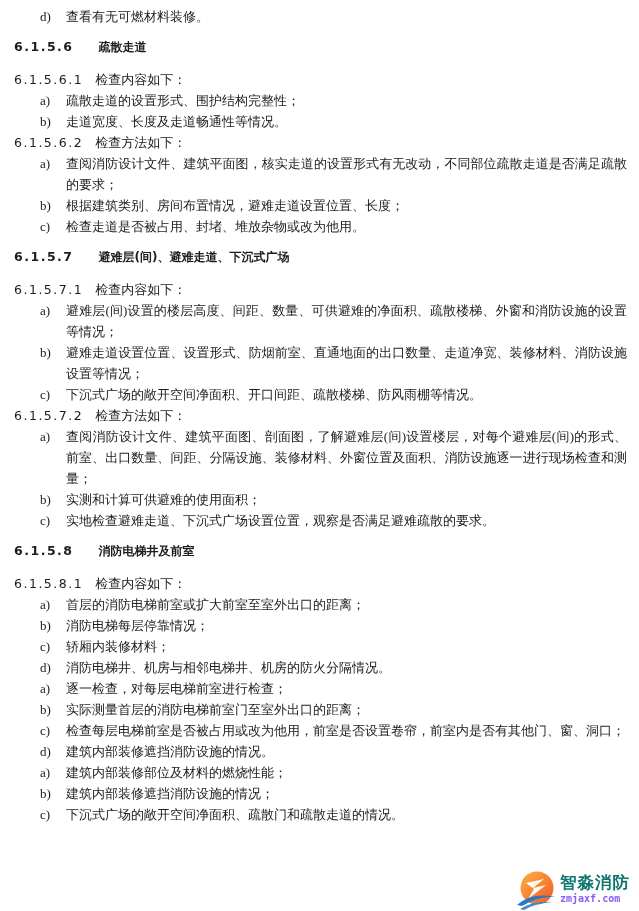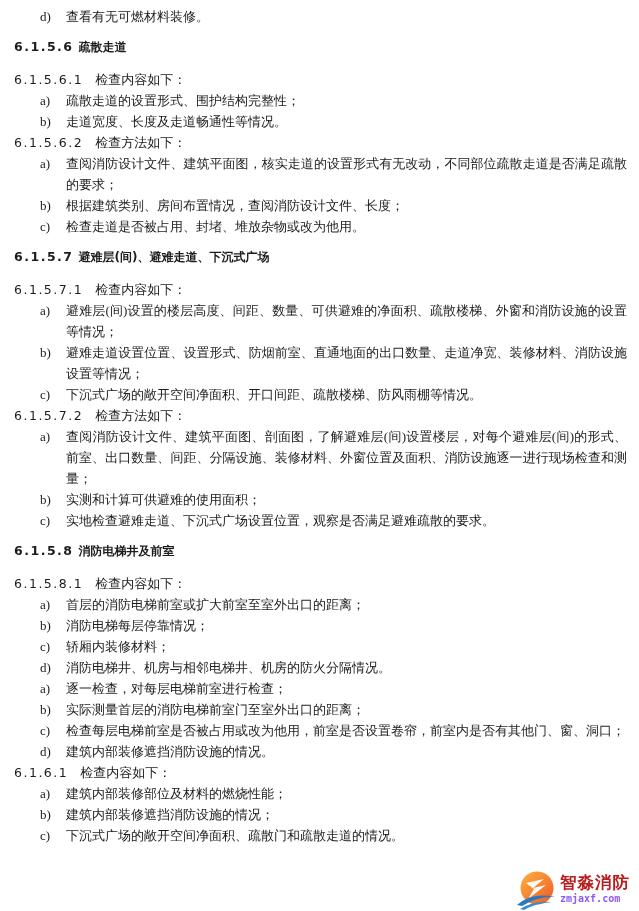--- a/index.html
+++ b/index.html
@@ -19,21 +19,21 @@
   .num{
     font-family:"DejaVu Sans","Liberation Sans",sans-serif;
     font-size:12.5px;
     letter-spacing:1.5px;
     white-space:nowrap;
   }
   .heading{
     margin:9px 0 11px 0;
     font-weight:bold;
   }
-  .heading .num{margin-right:5px;font-weight:bold;}
+  .heading .num{margin-right:25px;font-weight:bold;}
   .heading .title{
     font-family:"DejaVu Sans","Liberation Sans",sans-serif;
     font-weight:bold;
     font-size:12px;
   }
   .clause .num{margin-right:12px;}
   .clause .intro{font-size:13px;}
   .item{
     display:flex;
     padding-left:26px;
@@ -53,21 +53,21 @@
     display:flex;
     align-items:center;
   }
   .wm-logo{flex:0 0 auto;}
   .wm-text{margin-left:2px;}
   .wm-brand{
     font-family:"DejaVu Sans","Liberation Sans",sans-serif;
     font-weight:bold;
     font-size:16.5px;
     line-height:18px;
-    color:#b91c1c;
+    color:#0f766e;
     letter-spacing:1px;
   }
   .wm-domain{
     font-family:"DejaVu Sans Mono","Liberation Mono",monospace;
     font-weight:bold;
     font-size:10px;
     line-height:14px;
     color:#8b5cf6;
   }
 </style>
@@ -89,21 +89,21 @@
       <span class="label">b)</span>
       <span class="text">走道宽度、长度及走道畅通性等情况。</span>
     </div>
     <div class="clause"><span class="num">6.1.5.6.2</span><span class="intro">检查方法如下：</span></div>
     <div class="item">
       <span class="label">a)</span>
       <span class="text">查阅消防设计文件、建筑平面图，核实走道的设置形式有无改动，不同部位疏散走道是否满足疏散的要求；</span>
     </div>
     <div class="item">
       <span class="label">b)</span>
-      <span class="text">根据建筑类别、房间布置情况，查阅消防设计文件、长度；</span>
+      <span class="text">根据建筑类别、房间布置情况，避难走道设置位置、长度；</span>
     </div>
     <div class="item">
       <span class="label">c)</span>
       <span class="text">检查走道是否被占用、封堵、堆放杂物或改为他用。</span>
     </div>
     <div class="heading"><span class="num">6.1.5.7</span><span class="title">避难层(间)、避难走道、下沉式广场</span></div>
     <div class="clause"><span class="num">6.1.5.7.1</span><span class="intro">检查内容如下：</span></div>
     <div class="item">
       <span class="label">a)</span>
       <span class="text">避难层(间)设置的楼层高度、间距、数量、可供避难的净面积、疏散楼梯、外窗和消防设施的设置等情况；</span>
@@ -156,21 +156,20 @@
       <span class="text">实际测量首层的消防电梯前室门至室外出口的距离；</span>
     </div>
     <div class="item">
       <span class="label">c)</span>
       <span class="text">检查每层电梯前室是否被占用或改为他用，前室是否设置卷帘，前室内是否有其他门、窗、洞口；</span>
     </div>
     <div class="item">
       <span class="label">d)</span>
       <span class="text">建筑内部装修遮挡消防设施的情况。</span>
     </div>
-    <div class="clause"><span class="num">6.1.6.1</span><span class="intro">检查内容如下：</span></div>
     <div class="item">
       <span class="label">a)</span>
       <span class="text">建筑内部装修部位及材料的燃烧性能；</span>
     </div>
     <div class="item">
       <span class="label">b)</span>
       <span class="text">建筑内部装修遮挡消防设施的情况；</span>
     </div>
     <div class="item">
       <span class="label">c)</span>

